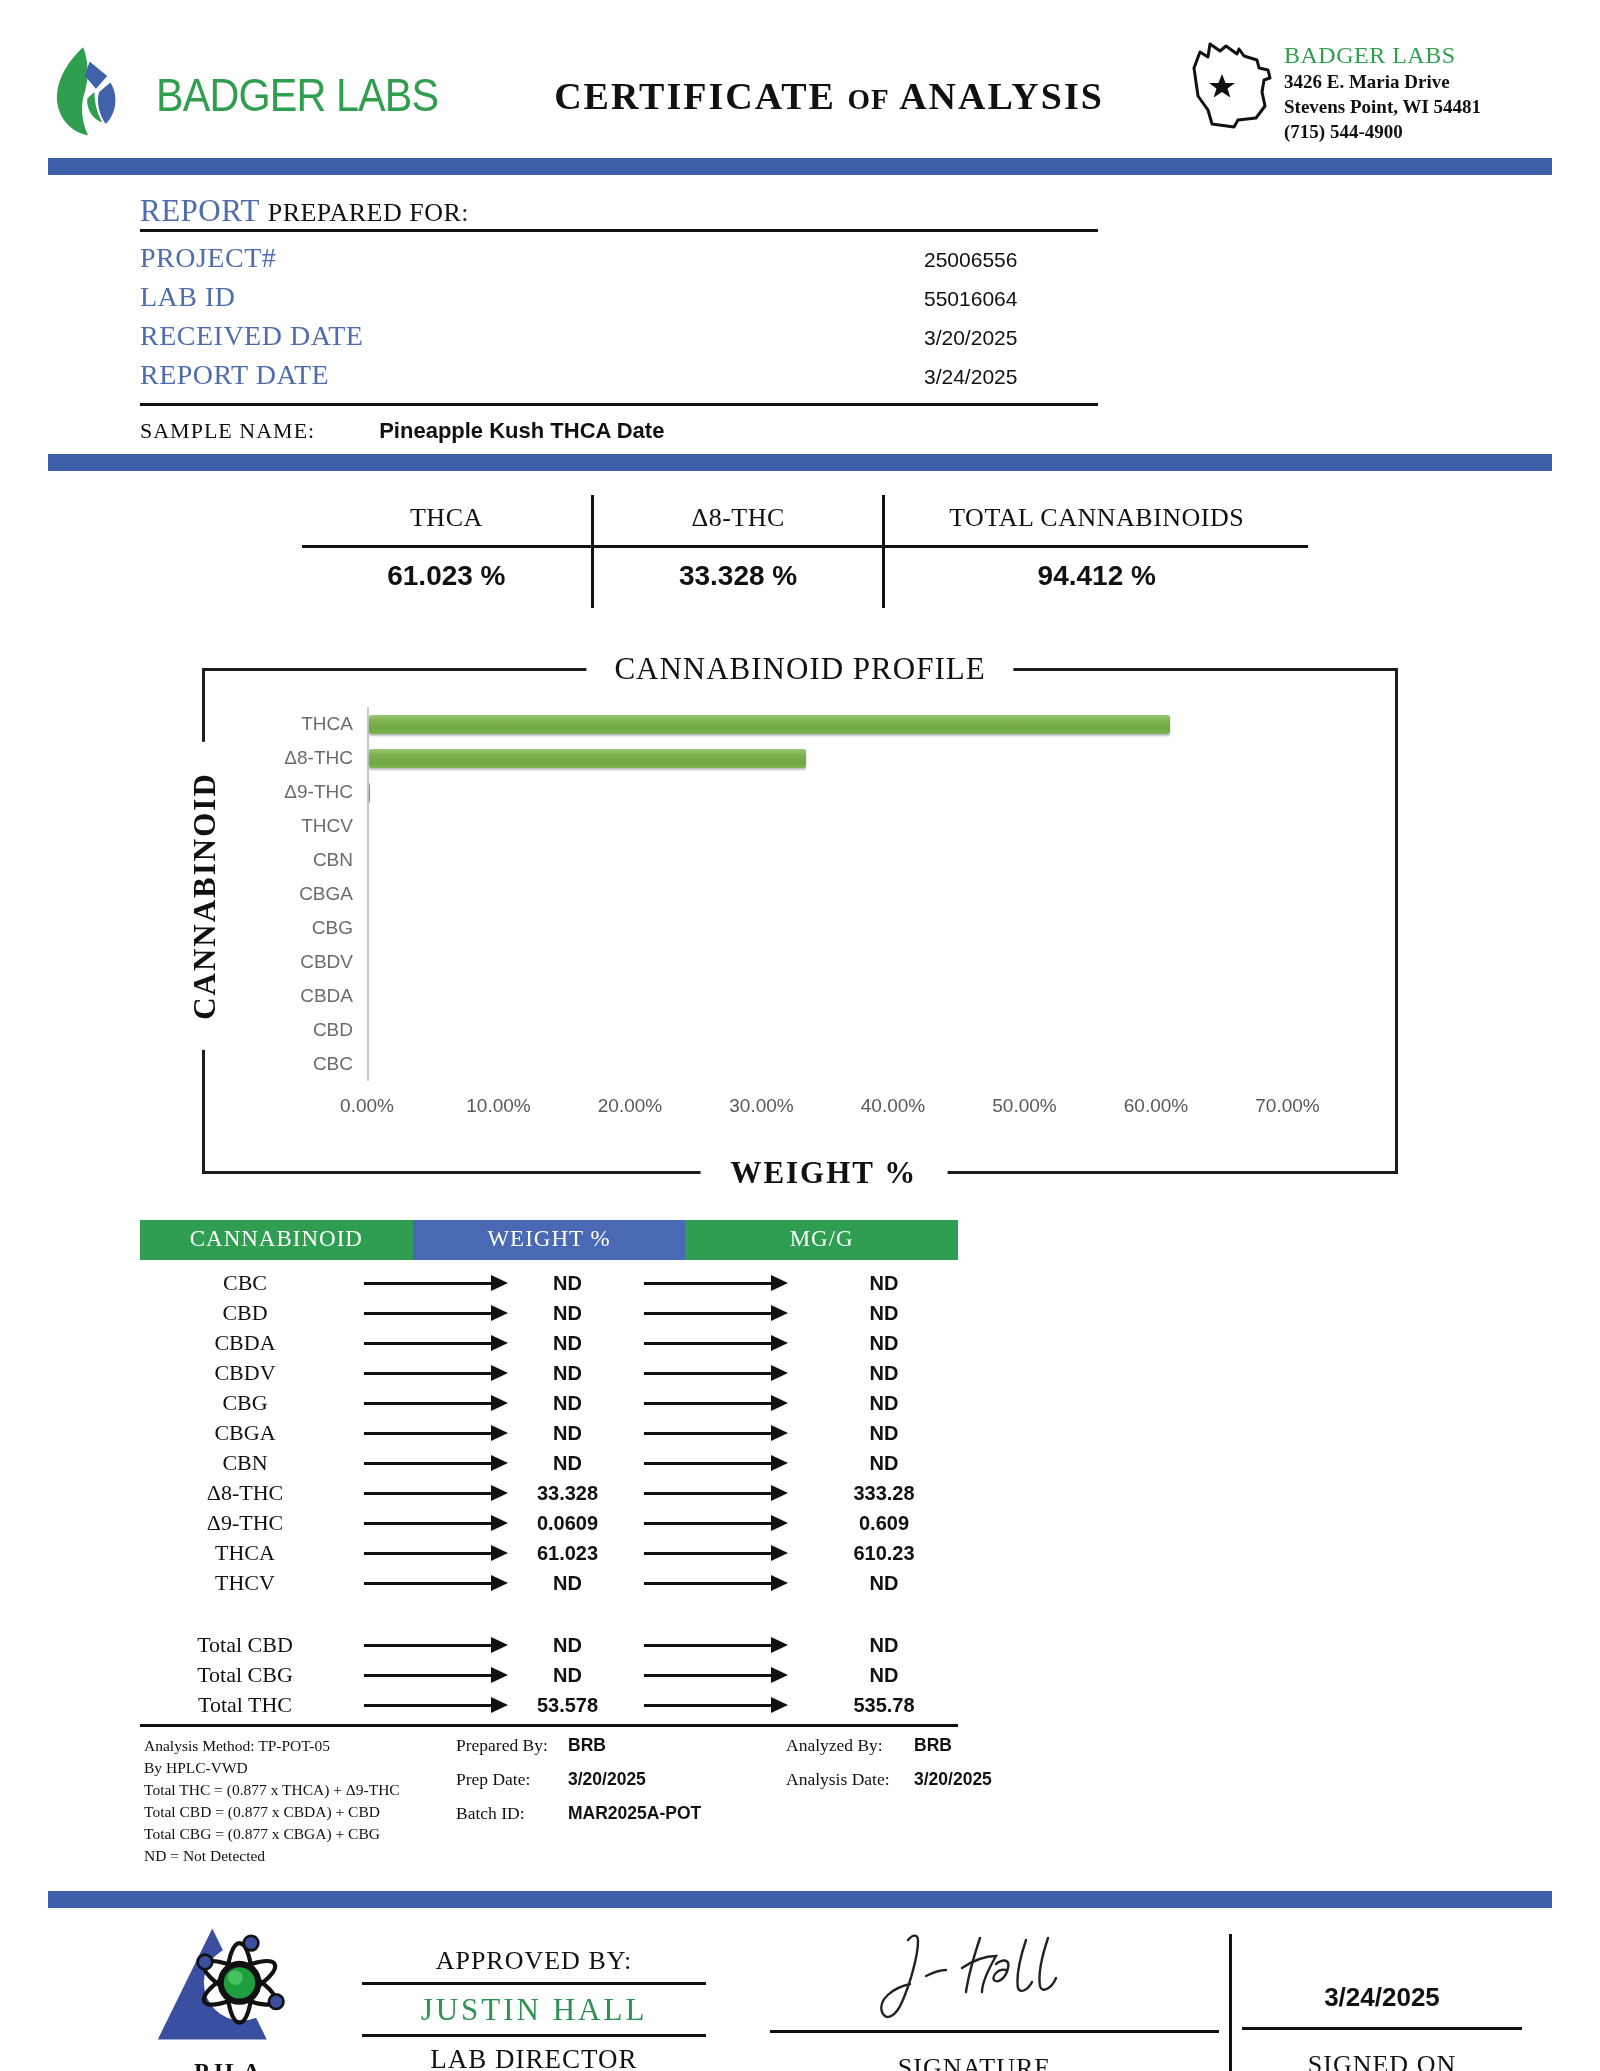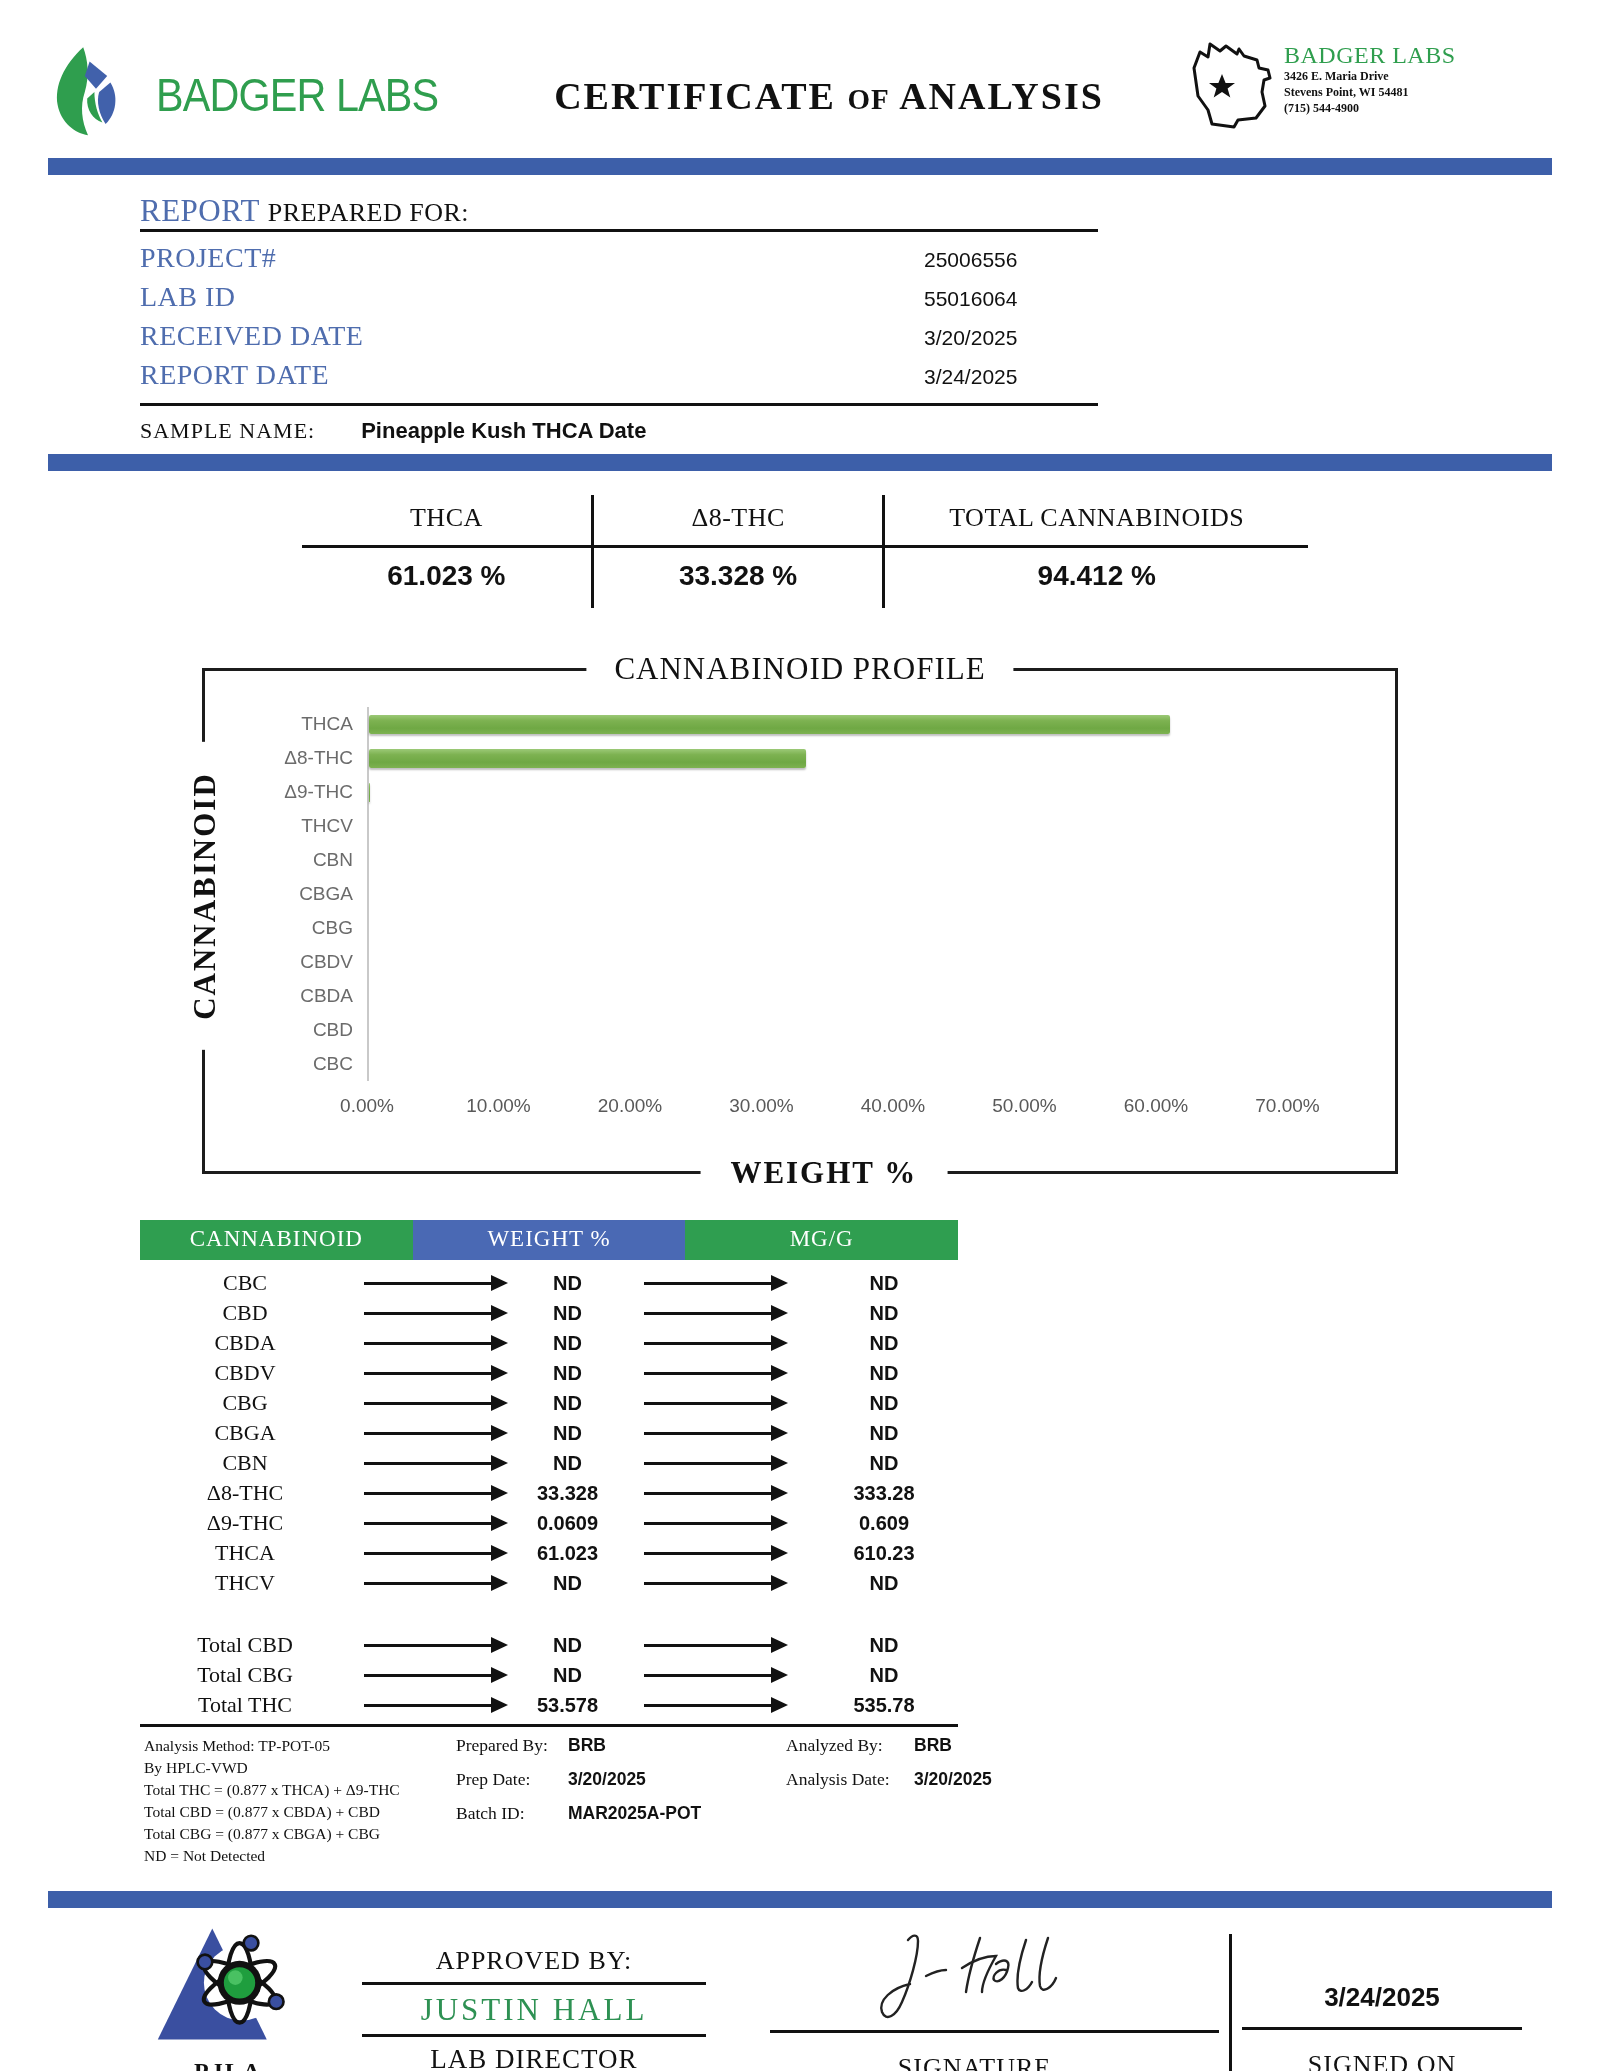--- a/index.html
+++ b/index.html
@@ -9,34 +9,34 @@
   
   .hdr{display:flex;align-items:flex-start;}
   .brand{display:flex;align-items:center;gap:12px;width:430px;padding-top:14px;}
   .brand-name{font-family:"Liberation Sans",sans-serif;font-size:47px;color:#2f9e4e;
     letter-spacing:-1px;transform:scaleX(.88);transform-origin:left center;white-space:nowrap;}
   .cert-title{flex:1;text-align:center;margin-top:48px;font-weight:bold;font-size:38px;letter-spacing:2px;white-space:nowrap;}
   .cert-title .of{font-size:29px;letter-spacing:1px;}
   .labinfo{width:372px;display:flex;gap:4px;padding-top:8px;}
   .labinfo .txt{padding-top:8px;}
   .labinfo .name{color:#2f9e4e;font-size:24px;letter-spacing:.5px;}
-  .labinfo .addr{font-size:12px;line-height:1.32;font-weight:bold;}
+  .labinfo .addr{font-size:19px;line-height:1.32;font-weight:bold;}
   .bluebar{height:17px;background:#3d5fa9;}
   .bar1{margin-top:10px;}
 
   
   .report{margin:18px 0 0 92px;width:958px;}
   .rep-title{font-size:31px;letter-spacing:.5px;}
   .rep-title .acc{color:#4f6dae;}
   .rep-title .rest{font-size:26px;color:#111;}
   .rule{height:3px;background:#111;}
   .fields{display:grid;grid-template-columns:768px 1fr;row-gap:7px;margin:10px 0 12px 0;align-items:baseline;}
   .flabel{color:#4f6dae;font-size:28px;text-align:left;letter-spacing:.5px;}
   .fvalue{font-family:"Liberation Sans",sans-serif;font-weight:normal;font-size:21px;padding-left:16px;}
-  .sample{display:flex;align-items:baseline;gap:46px;margin:12px 0 10px 0;}
+  .sample{display:flex;align-items:baseline;gap:64px;margin:12px 0 10px 0;}
   .sample .slabel{font-size:22px;letter-spacing:1px;}
   .sample .svalue{font-family:"Liberation Sans",sans-serif;font-weight:bold;font-size:22px;}
   .bar2{margin-top:10px;}
 
   
   .summary{display:grid;grid-template-columns:29% 29% 42%;width:1006px;margin:24px 0 0 254px;}
   .summary .h{font-size:26px;text-align:center;padding:8px 0 12px 0;border-bottom:3px solid #111;letter-spacing:.5px;}
   .summary .bdr{border-right:3px solid #111;}
   .summary .v{font-family:"Liberation Sans",sans-serif;font-weight:bold;font-size:28px;text-align:center;padding:12px 0 16px 0;}
 

